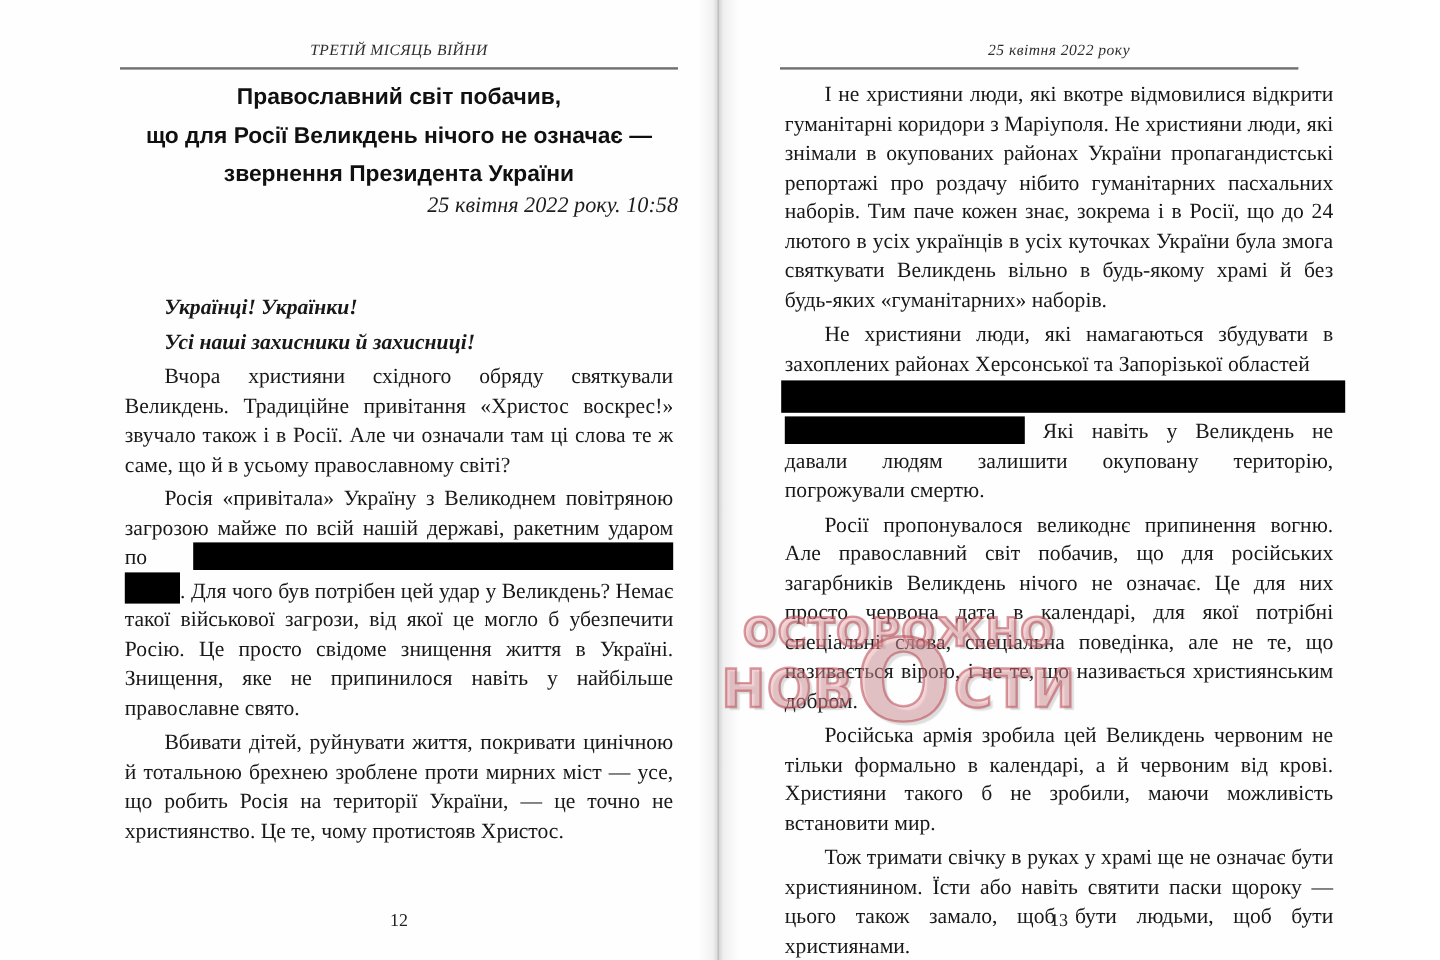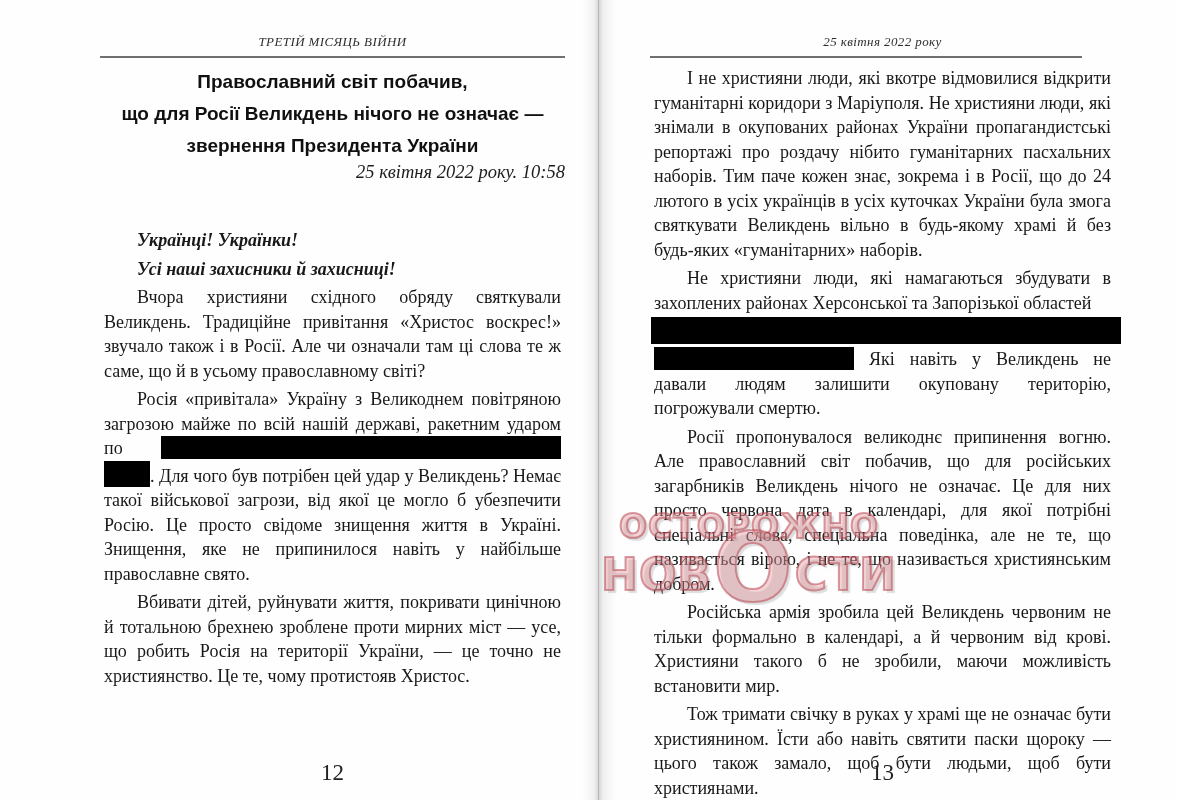--- a/index.html
+++ b/index.html
@@ -21,30 +21,30 @@
   .page-right .head-rule{width:432px;}
 
   .title{position:absolute;top:66px;left:-10px;width:485px;text-align:center;
          font-family:"Liberation Sans","DejaVu Sans",sans-serif;font-weight:700;
          font-size:19px;line-height:32px;color:#101010;white-space:pre-line;}
   .date-line{position:absolute;top:162px;left:0;width:100%;text-align:right;
              font-style:italic;font-size:18.5px;color:#1d1d1d;}
 
   .page-body{position:absolute;left:0;width:465px;font-size:18px;line-height:24.5px;
              text-align:justify;color:#181818;}
-  .body-left{top:224px;}
+  .body-left{top:240px;}
   .body-right{top:62px;}
   .para{margin:4px;text-indent:33px;text-align:justify;}
   .para.lead{font-weight:bold;font-style:italic;}
 
   .redact{display:inline-block;background:#000;vertical-align:-5px;}
   .redact.block{display:block;margin:2px 0 3px -3px;}
 
   .pagenum{position:absolute;top:760px;left:0;width:100%;text-align:center;
-           font-size:23px;color:#222;}
+           font-size:15px;color:#222;}
 
   .watermark{position:absolute;left:583px;top:510px;width:332px;text-align:center;
              font-family:"DejaVu Sans",sans-serif;font-weight:bold;
              color:rgba(228,148,154,0.40);-webkit-text-stroke:2px rgba(184,74,84,0.55);
              pointer-events:none;z-index:5;}
   .wm-line1{font-size:33px;line-height:1;letter-spacing:1px;
             text-shadow:3px 3px 1px rgba(110,110,110,0.22);}
   .wm-line2{position:relative;height:56px;margin-top:4px;font-size:44px;line-height:56px;
             letter-spacing:1px;display:flex;justify-content:center;align-items:center;
             text-shadow:3px 3px 1px rgba(110,110,110,0.22);}

